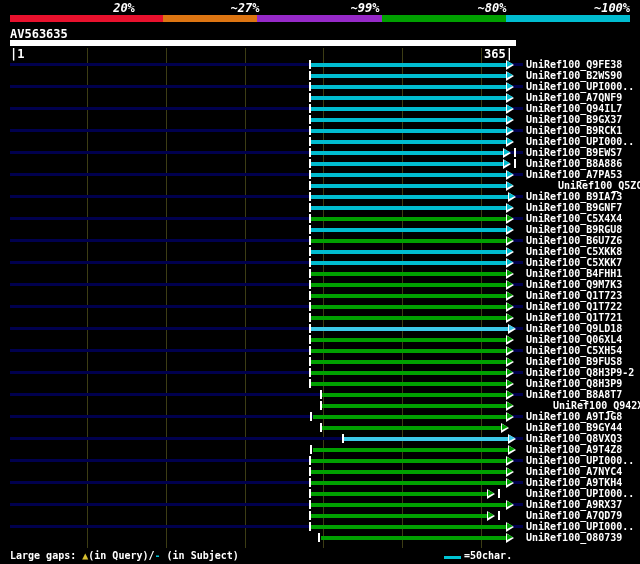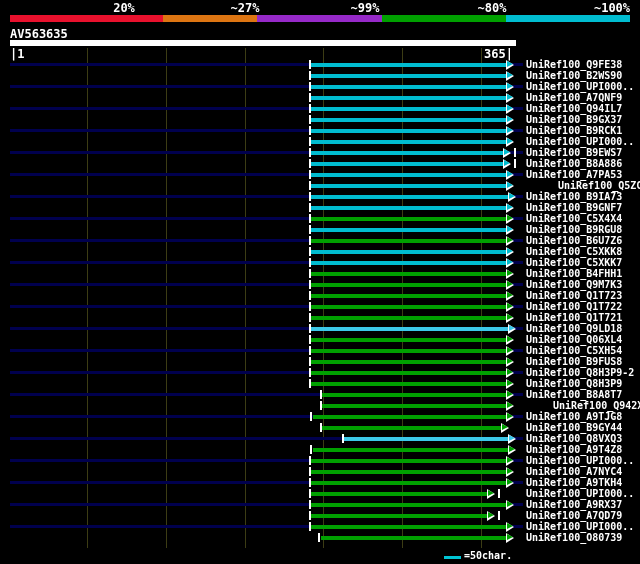--- a/index.html
+++ b/index.html
@@ -8,21 +8,21 @@
     font-family:"DejaVu Sans Mono", monospace; overflow:hidden;
   }
   .abs { position:absolute; }
   .txt { color:#fff; font-weight:bold; white-space:pre; }
   #title { left:10px; top:27px; font-size:12px; }
   #watermark { left:398px; top:29px; font-size:10px; color:#0d0d72; font-weight:bold; white-space:pre; }
   #query-bar { left:10px; top:40px; width:506px; height:6px; background:#fff; }
   #axis-start { left:10px; top:47px; font-size:12px; }
   #axis-end { left:484px; top:47px; font-size:12px; }
   .key-seg { top:15px; height:7px; }
-  .key-label { top:1px; font-size:12px; transform:translateX(-50%); }
+  .key-label { top:1px; font-size:12px; transform:translateX(-50%);font-style:italic; }
   .gridline { width:1px; top:48px; height:500px; background:#3c3c14; }
   .navy-line { height:3px; background:#00004e; }
   .start-tick, .end-tick { width:2px; height:9px; background:#fff; }
   .hsp-bar { height:4px; }
   .arrow-outer { width:0; height:0; border-top:5px solid transparent; border-bottom:5px solid transparent; }
   .arrow-inner { width:0; height:0; border-top:3.5px solid transparent; border-bottom:3.5px solid transparent; }
   .hit-label { font-size:10px; font-weight:bold; color:#fff; line-height:11px; white-space:pre; }
   #footer-left { left:10px; top:550px; font-size:10px; color:#fff; font-weight:bold; white-space:pre; }
   .gap-q { color:#d8c030; }
   .gap-s { color:#00c4d4; }
@@ -385,15 +385,16 @@
       </div>
       <div style="left: 0px; top: 0px; position: absolute;">
         <div class="abs start-tick" style="left: 318.229px; top: 533px; position: absolute;"></div>
         <div class="abs hsp-bar" style="left: 320.729px; top: 535.5px; width: 186.696px; background: rgb(0, 160, 0); position: absolute;"></div>
         <div class="abs arrow-outer" style="left: 505.925px; top: 532.5px; border-left: 8.5px solid rgb(255, 255, 255); position: absolute;"></div>
         <div class="abs arrow-inner" style="left: 507.125px; top: 534px; border-left: 6px solid rgb(0, 160, 0); position: absolute;"></div>
         <div class="abs hit-label" style="left: 526px; top: 532px; position: absolute;">UniRef100_O80739</div>
       </div>
     </div>
 
+  <div id="footer-left" class="abs"><span>Large gaps: </span><span class="gap-q">▲</span><span>(in Query)/</span><span class="gap-s">-</span><span> (in Subject)</span></div>
   <div id="scale-line" class="abs"></div>
   <div id="scale-text" class="abs txt">=50char.</div>
 </div>
 
 </body></html>

